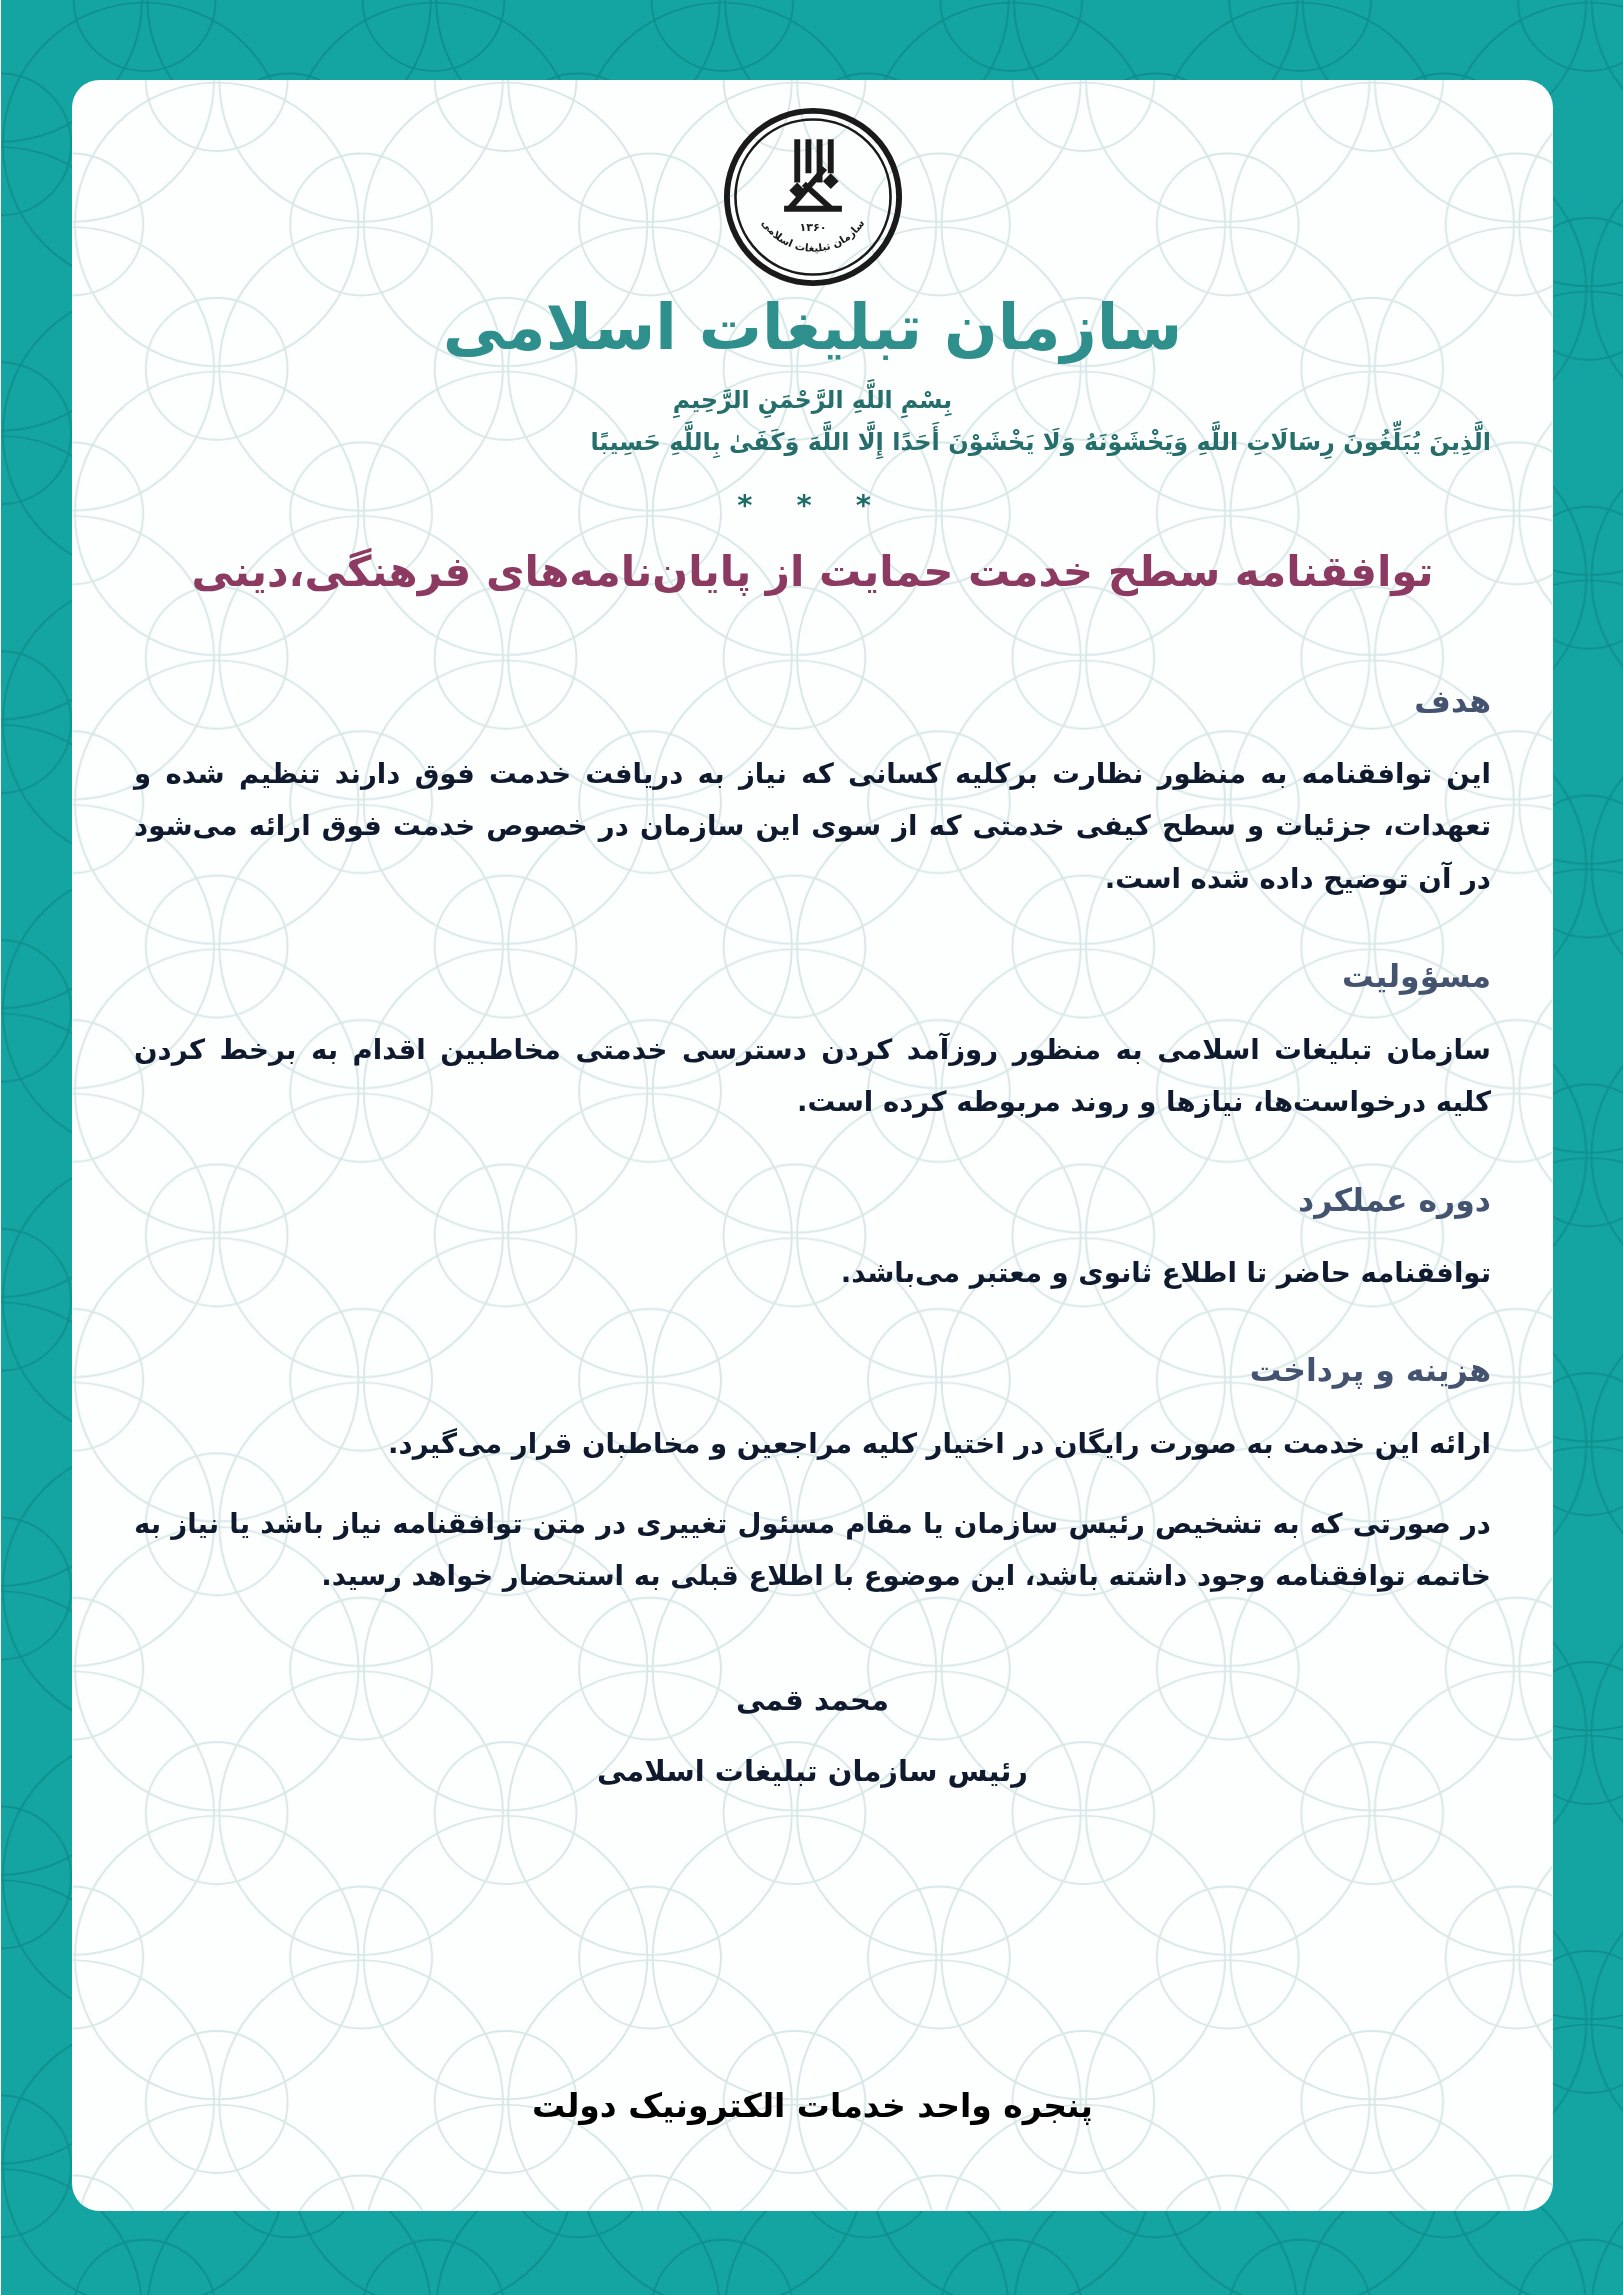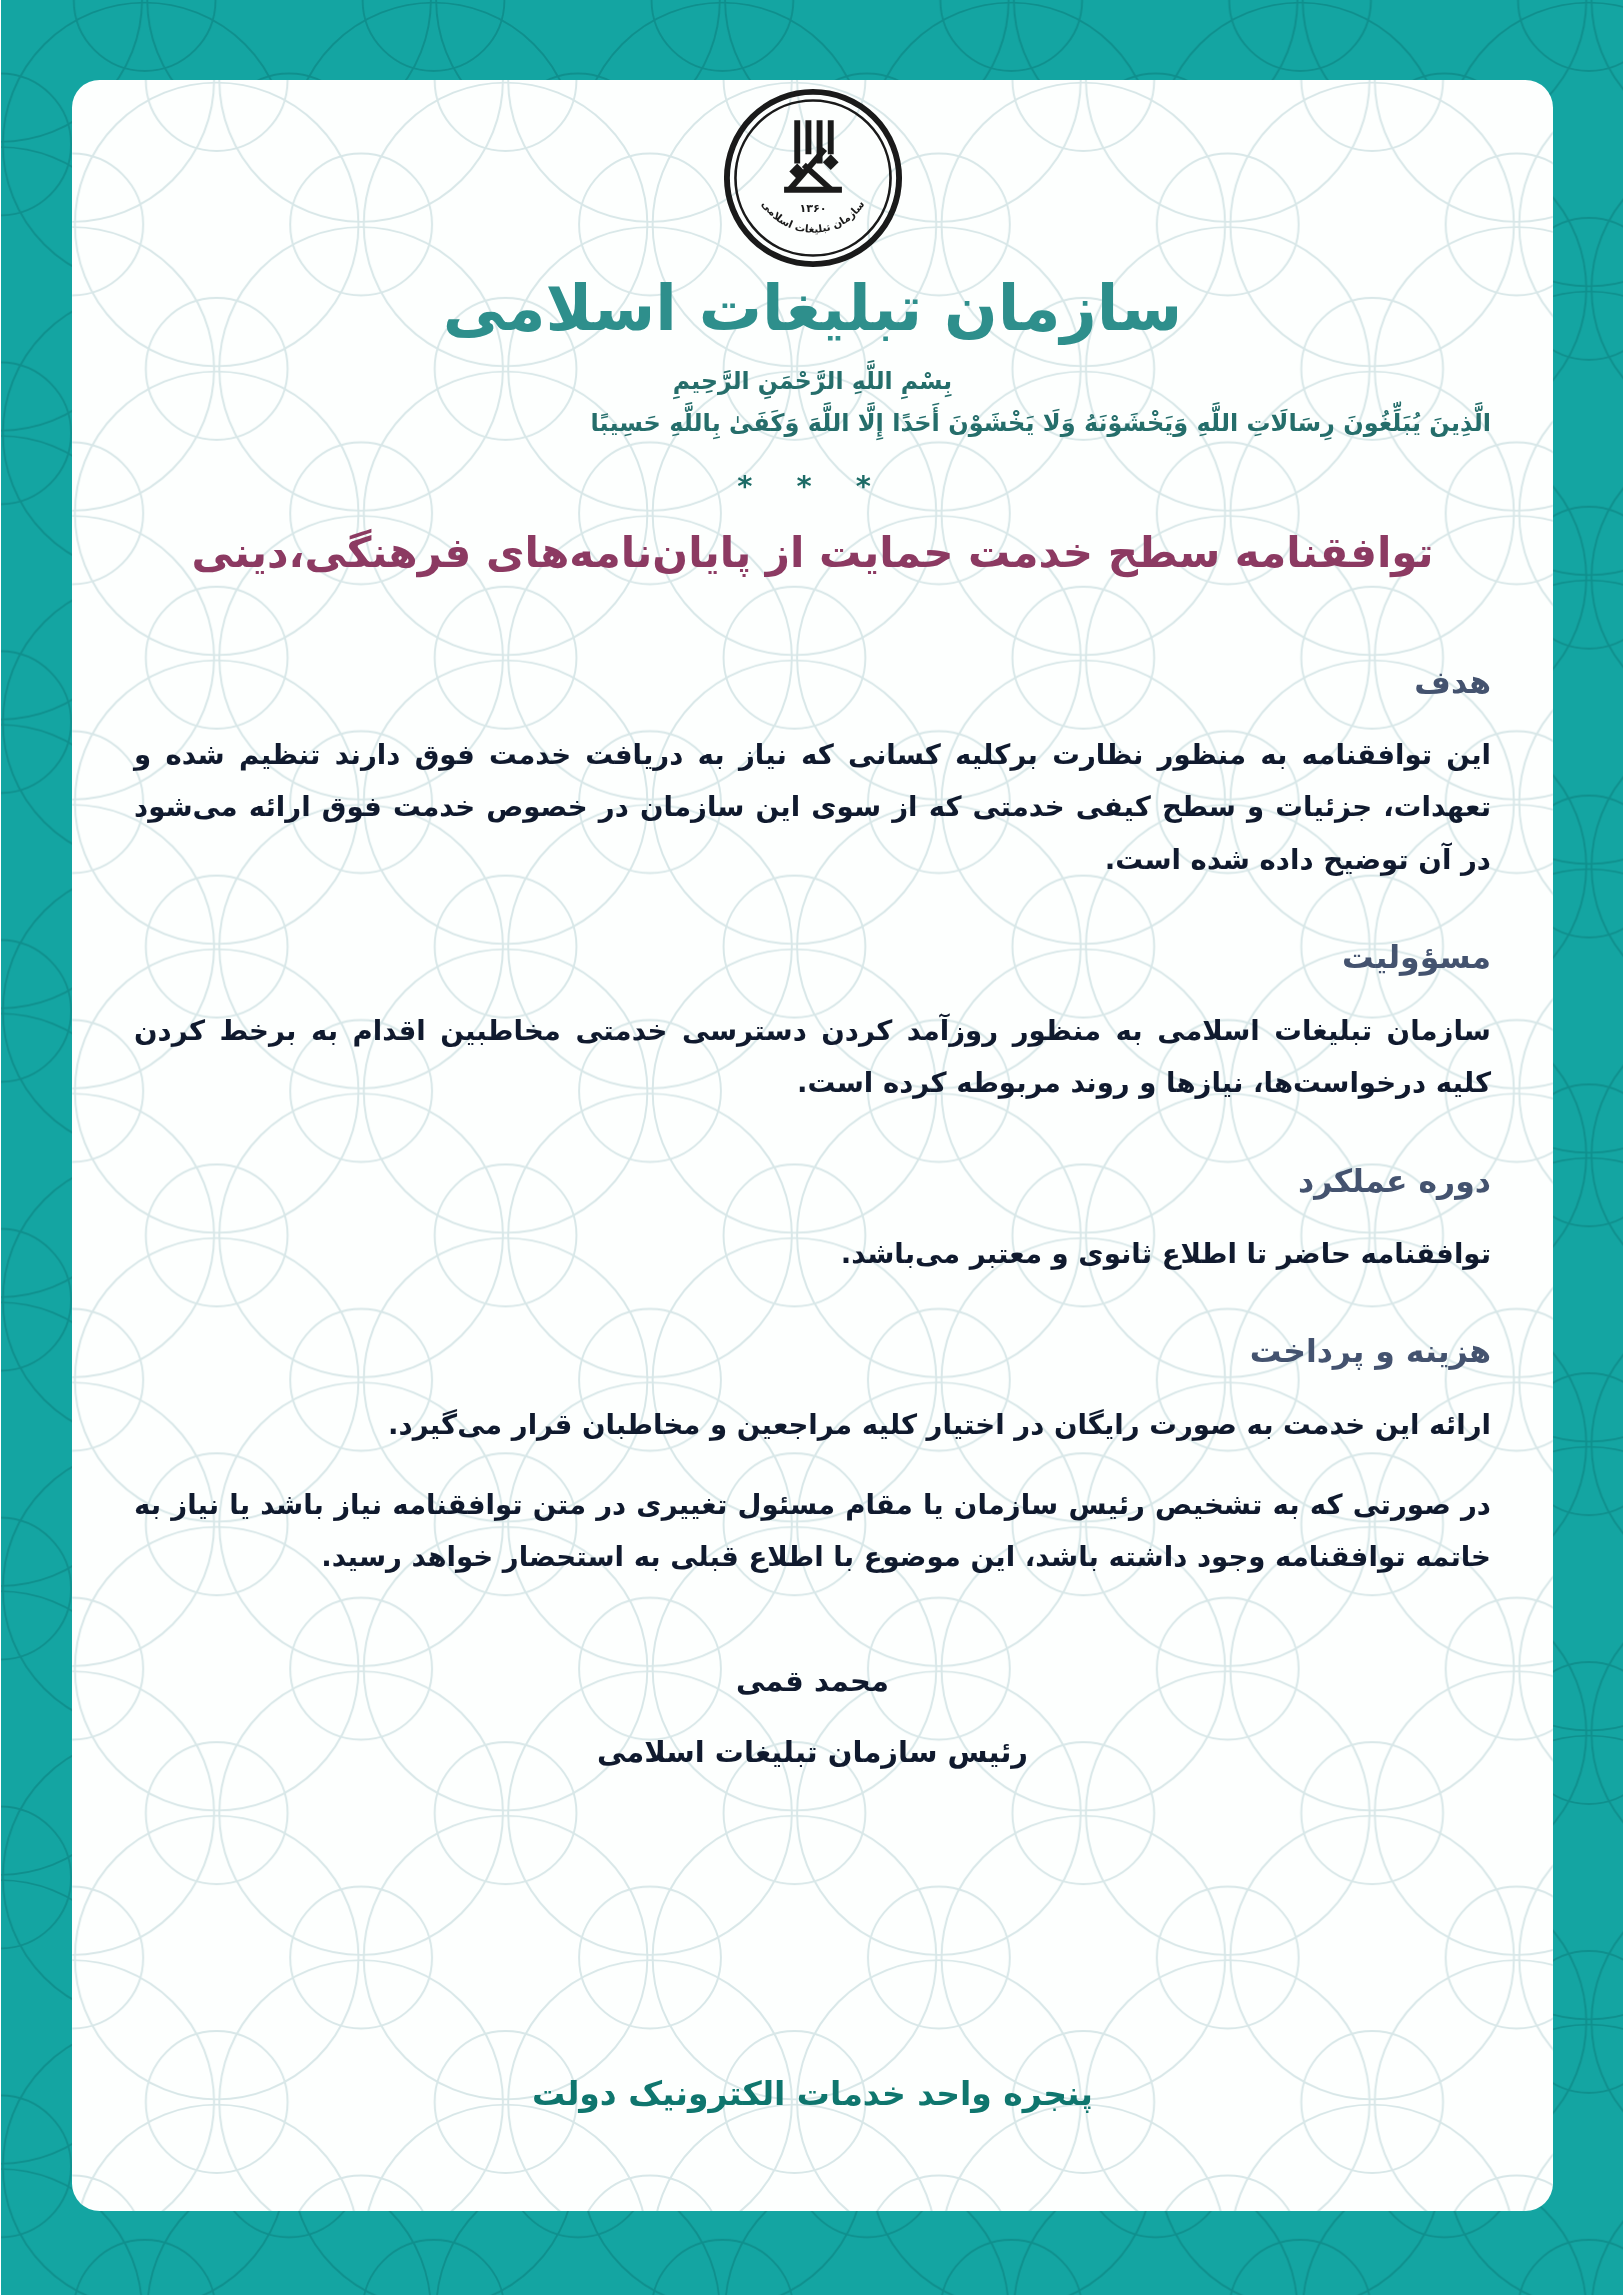--- a/index.html
+++ b/index.html
@@ -33,21 +33,21 @@
   }
   .page-pattern-svg {
     position: absolute;
     inset: 0;
     display: block;
   }
   .page-inner {
     position: relative;
     display: flex;
     flex-direction: column;
-    padding: 6px 62px 0 62px;
+    padding: 25px 62px 0 62px;
     direction: rtl;
   }
   .logo-wrap {
     align-self: center;
     width: 184px;
     height: 184px;
   }
   .calligraphy {
     align-self: center;
     margin-top: 3.9px;
@@ -122,25 +122,25 @@
     margin-top: 34px;
     font-size: 29px;
     font-weight: 700;
     color: #101A2E;
     line-height: 1.3;
   }
   .footer-line {
     position: absolute;
     left: 0;
     right: 0;
-    bottom: 98px;
+    bottom: 86px;
     text-align: center;
     font-size: 33px;
     font-weight: 700;
-    color: #0f766e;
+    color: #000000;
     letter-spacing: 0.7px;
   }
 </style>
 </head>
 <body>
 
 <div class="canvas">
 
   <svg class="bg-pattern-svg" width="1624" height="2295" aria-hidden="true" viewBox="0 0 2473 3496">
     <defs>

